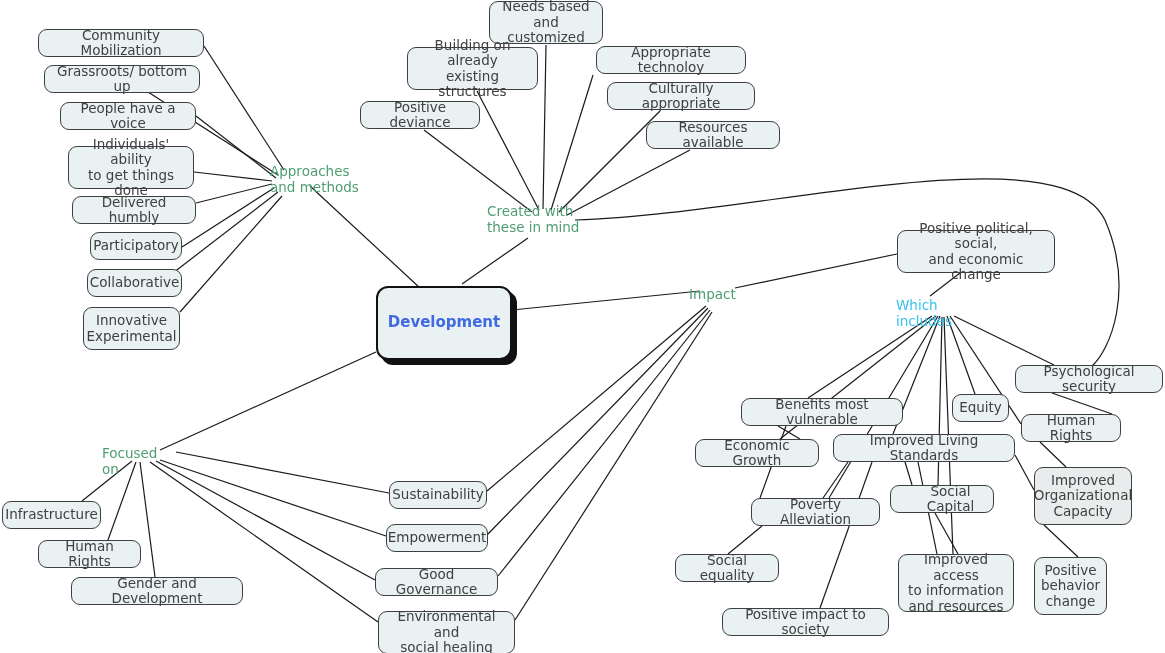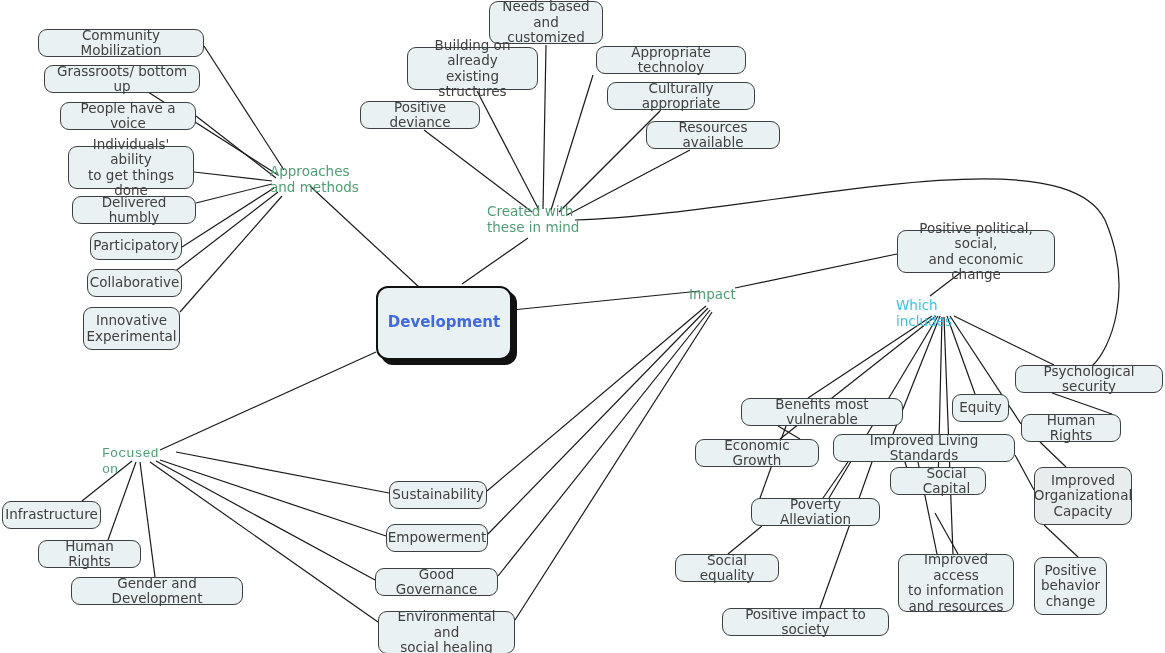--- a/index.html
+++ b/index.html
@@ -125,21 +125,21 @@
       <path d="M 160 460 L 386 536" fill="none" stroke="#1a1a1a" stroke-width="1.2"></path>
       <path d="M 156 461 L 375 580" fill="none" stroke="#1a1a1a" stroke-width="1.2"></path>
       <path d="M 150 462 L 378 622" fill="none" stroke="#1a1a1a" stroke-width="1.2"></path>
     </svg>
 <div class="node root" style="left: 376px; top: 286px; width: 136px; height: 74px;">Development</div>
     <div class="hub green" style="left: 270px; top: 164px; width: 148px;">Approaches
 and methods</div>
     <div class="hub green" style="left: 487px; top: 204px; width: 140px;">Created with
 these in mind</div>
     <div class="hub green" style="left: 689px; top: 287px; width: 46px;">Impact</div>
-    <div class="hub green" style="left: 102px; top: 446px; width: 72px; font-family: Liberation Mono, monospace;">Focused on</div>
+    <div class="hub green" style="left: 102px; top: 446px; width: 72px;">Focused on</div>
     <div class="hub cyan" style="left: 896px; top: 298px; width: 92px;">Which includes</div>
     <div class="node" style="left: 38px; top: 29px; width: 166px; height: 28px;">Community Mobilization</div>
     <div class="node" style="left: 44px; top: 65px; width: 156px; height: 28px;">Grassroots/ bottom up</div>
     <div class="node" style="left: 60px; top: 102px; width: 136px; height: 28px;">People have a voice</div>
     <div class="node" style="left: 68px; top: 146px; width: 126px; height: 43px;">Individuals' ability
 to get things done</div>
     <div class="node" style="left: 72px; top: 196px; width: 124px; height: 28px;">Delivered humbly</div>
     <div class="node" style="left: 90px; top: 232px; width: 92px; height: 28px;">Participatory</div>
     <div class="node" style="left: 87px; top: 269px; width: 95px; height: 28px;">Collaborative</div>
     <div class="node" style="left: 83px; top: 307px; width: 97px; height: 43px;">Innovative
@@ -156,21 +156,21 @@
 and economic change</div>
     <div class="node" style="left: 1015px; top: 365px; width: 148px; height: 28px;">Psychological security</div>
     <div class="node" style="left: 952px; top: 394px; width: 57px; height: 28px;">Equity</div>
     <div class="node" style="left: 1021px; top: 414px; width: 100px; height: 28px;">Human Rights</div>
     <div class="node" style="left: 741px; top: 398px; width: 162px; height: 28px;">Benefits most vulnerable</div>
     <div class="node" style="left: 833px; top: 434px; width: 182px; height: 28px;">Improved Living Standards</div>
     <div class="node" style="left: 695px; top: 439px; width: 124px; height: 28px;">Economic Growth</div>
     <div class="node gray" style="left: 1034px; top: 467px; width: 98px; height: 58px;">Improved
 Organizational
 Capacity</div>
-    <div class="node" style="left: 890px; top: 467px; width: 96px; height: 28px; padding-left: 24px;">Social Capital</div>
+    <div class="node" style="left: 890px; top: 485px; width: 104px; height: 28px; padding-left: 24px;">Social Capital</div>
     <div class="node" style="left: 751px; top: 498px; width: 129px; height: 28px;">Poverty Alleviation</div>
     <div class="node" style="left: 675px; top: 554px; width: 104px; height: 28px;">Social equality</div>
     <div class="node" style="left: 898px; top: 554px; width: 116px; height: 58px;">Improved access
 to information
 and resources</div>
     <div class="node" style="left: 1034px; top: 557px; width: 73px; height: 58px;">Positive
 behavior
 change</div>
     <div class="node" style="left: 722px; top: 608px; width: 167px; height: 28px;">Positive impact to society</div>
     <div class="node" style="left: 2px; top: 501px; width: 99px; height: 28px;">Infrastructure</div>

